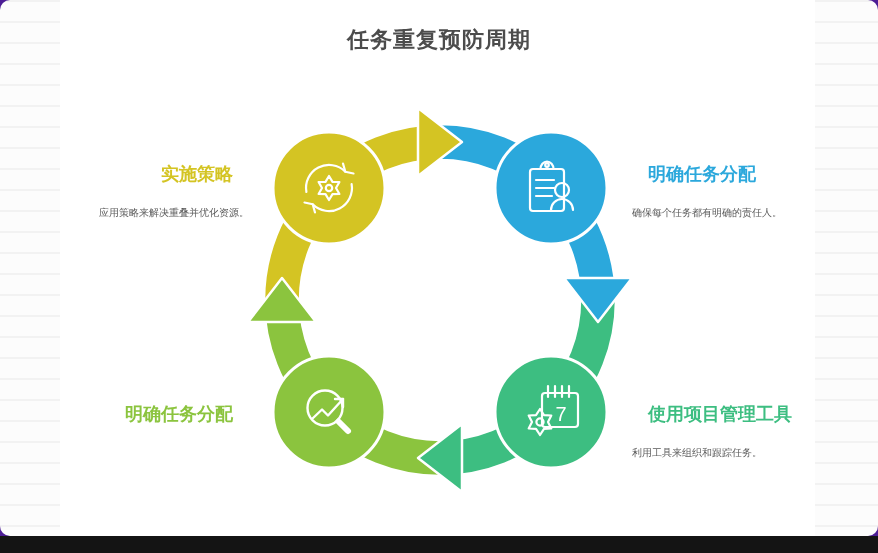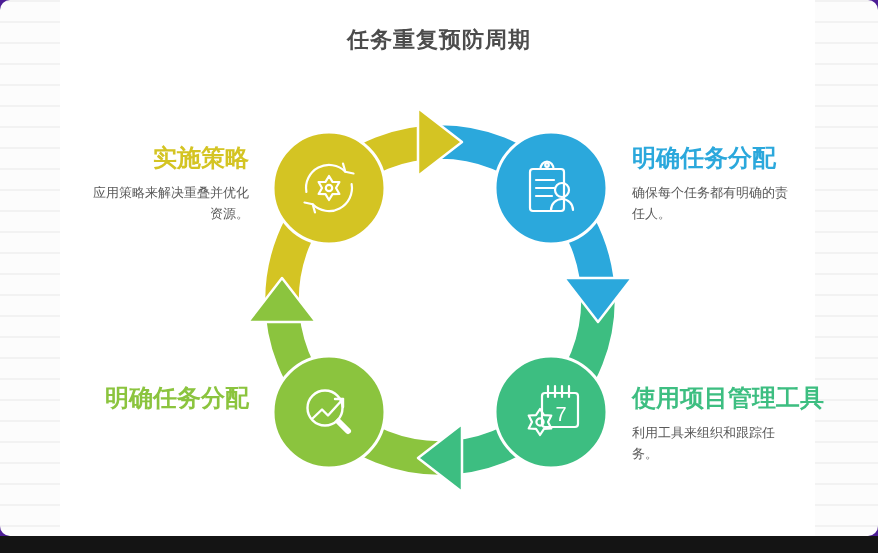--- a/index.html
+++ b/index.html
@@ -5,22 +5,22 @@
   html,body{margin:0;padding:0;}
   body{background:#141414;font-family:"Liberation Sans","DejaVu Sans",sans-serif;}
   .viewport{position:relative;width:878px;height:536px;overflow:hidden;background:#4c1d95;}
   .page{position:absolute;inset:0;border-radius:10px;overflow:hidden;
         background:repeating-linear-gradient(to bottom,#f2f2f2 0,#f2f2f2 2px,#fcfcfc 2px,#fcfcfc 21px);}
   .card{position:absolute;top:0;bottom:0;left:60px;right:63px;background:#ffffff;}
   .title{position:absolute;top:25px;left:0;right:0;text-align:center;
          font-size:22px;font-weight:bold;color:#4c4c4c;letter-spacing:1px;}
   svg.diagram{position:absolute;left:0;top:0;}
   .step{position:absolute;width:212px;}
-  .step h2{margin:0;font-size:24px;font-weight:bold;line-height:24px;}
-  .step p{margin:12px 0 0;font-size:13px;line-height:21px;color:#5a5a5a;}
+  .step h2{margin:16px;font-size:18px;font-weight:bold;line-height:24px;}
+  .step p{margin:12px 0 0;font-size:10px;line-height:21px;color:#5a5a5a;}
   .step-left{right:629px;text-align:right;}
   .step-right{left:632px;text-align:left;}
   .step-left p{margin-left:auto;}
   .pos-tl{top:146px}.pos-tr{top:146px}.pos-br{top:386px}.pos-bl{top:386px}
   .w162 p{width:162px}.w148 p{width:148px}
   .c-yellow{color:#d4c423}.c-blue{color:#2ba8dc}.c-green{color:#3dbe81}.c-lime{color:#8bc43e}
 </style>
 </head>
 <body>
 

